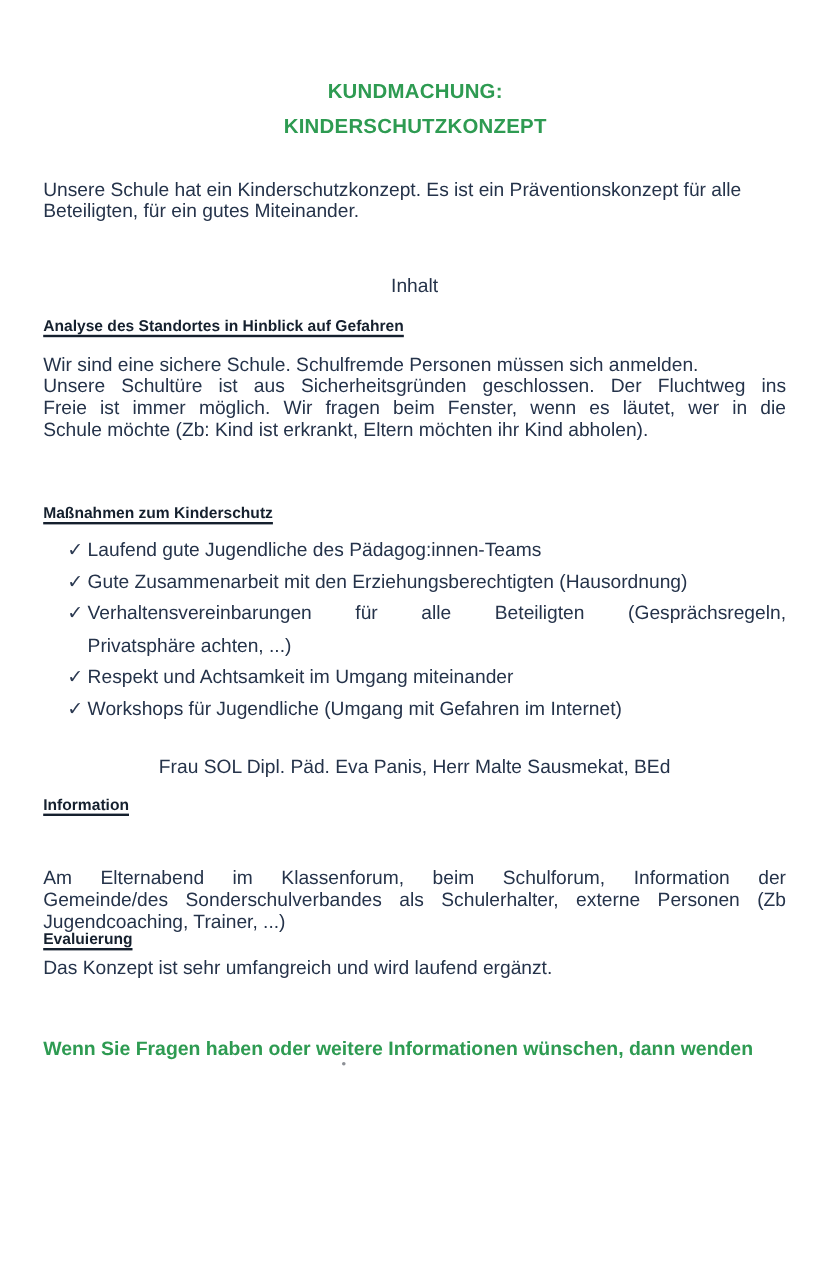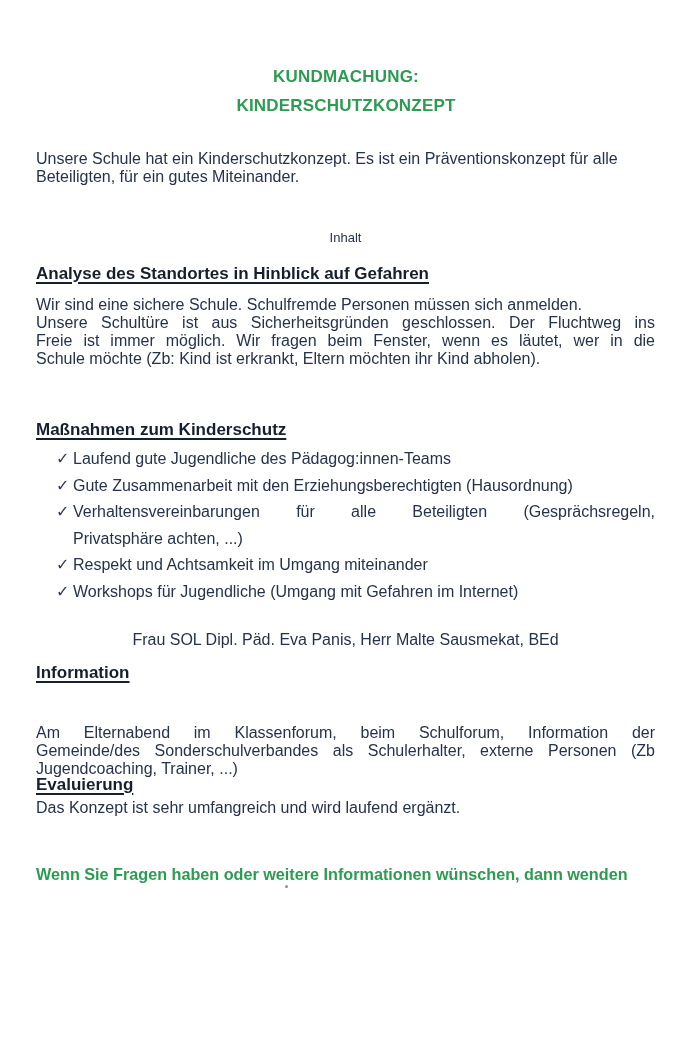--- a/index.html
+++ b/index.html
@@ -10,21 +10,21 @@
   }
   .abs{position:absolute;}
   .col{position:absolute;left:36px;right:37px;}
   .center{text-align:center;}
   .doc-title{
     top:62px;left:0;right:0;text-align:center;
     color:#2e9b52;font-weight:bold;font-size:17px;line-height:29px;letter-spacing:.2px;
   }
   .body-txt{font-size:16px;line-height:18px;}
   .sec-head{
-    font-size:17px;font-weight:bold;color:#15202e;
+    font-size:13px;font-weight:bold;color:#15202e;
     text-decoration:underline;text-underline-offset:3px;text-decoration-thickness:1.5px;
   }
   .jl{display:block;text-align:justify;text-align-last:justify;}
   .ln{display:block;}
   .checklist{list-style:none;margin:0;padding:0;font-size:16px;line-height:26.5px;}
   .checklist li{position:relative;padding-left:37px;}
   .check{position:absolute;left:20px;top:0;color:#2c3a52;}
   .closing{
     color:#2e9b52;font-weight:bold;font-size:16.2px;line-height:27px;
   }
@@ -37,21 +37,21 @@
 
 <div class="page">
 
   <div class="abs doc-title">
     <div>KUNDMACHUNG:</div>
     <div>KINDERSCHUTZKONZEPT</div>
   </div>
 
   <div class="col body-txt" style="top:150px;">Unsere Schule hat ein Kinderschutzkonzept. Es ist ein Präventionskonzept für alle Beteiligten, für ein gutes Miteinander.</div>
 
-  <div class="col center" style="top:230px;font-size:13px;">Inhalt</div>
+  <div class="col center" style="top:230px;font-size:16px;">Inhalt</div>
 
   <div class="col sec-head" style="top:264px;">Analyse des Standortes in Hinblick auf Gefahren</div>
   <div class="col body-txt" style="top:296px;">
     <span class="ln">Wir sind eine sichere Schule. Schulfremde Personen müssen sich anmelden.</span>
     <span class="jl">Unsere Schultüre ist aus Sicherheitsgründen geschlossen. Der Fluchtweg ins</span>
     <span class="jl">Freie ist immer möglich. Wir fragen beim Fenster, wenn es läutet, wer in die</span>
     <span class="ln">Schule möchte (Zb: Kind ist erkrankt, Eltern möchten ihr Kind abholen).</span>
   </div>
 
   <div class="col sec-head" style="top:420px;">Maßnahmen zum Kinderschutz</div>

